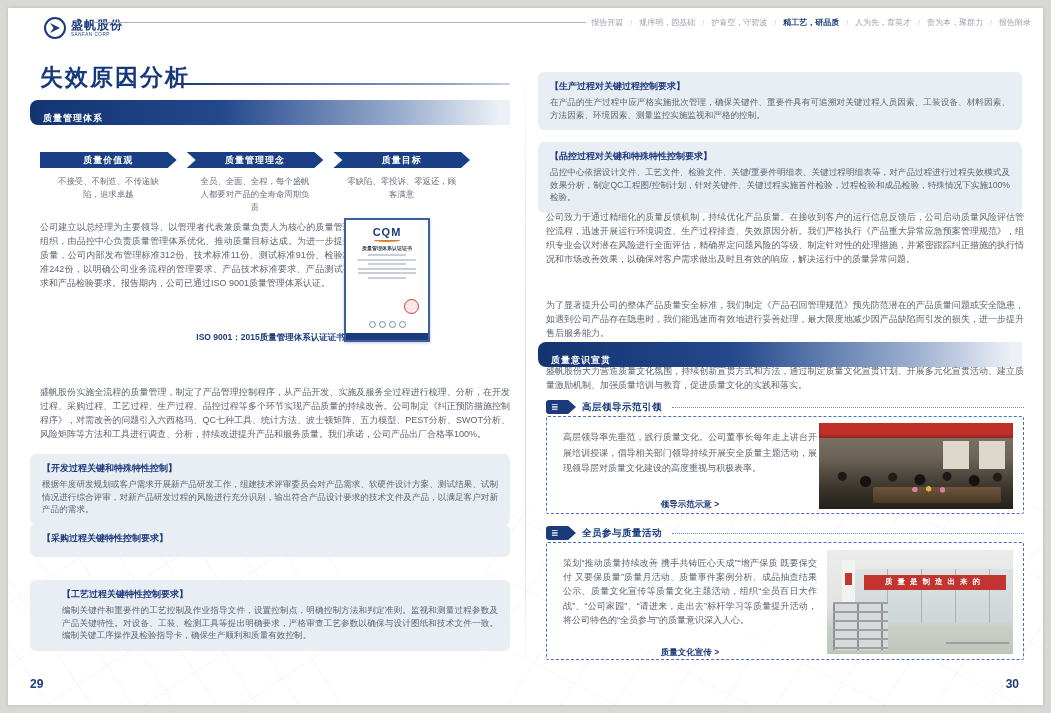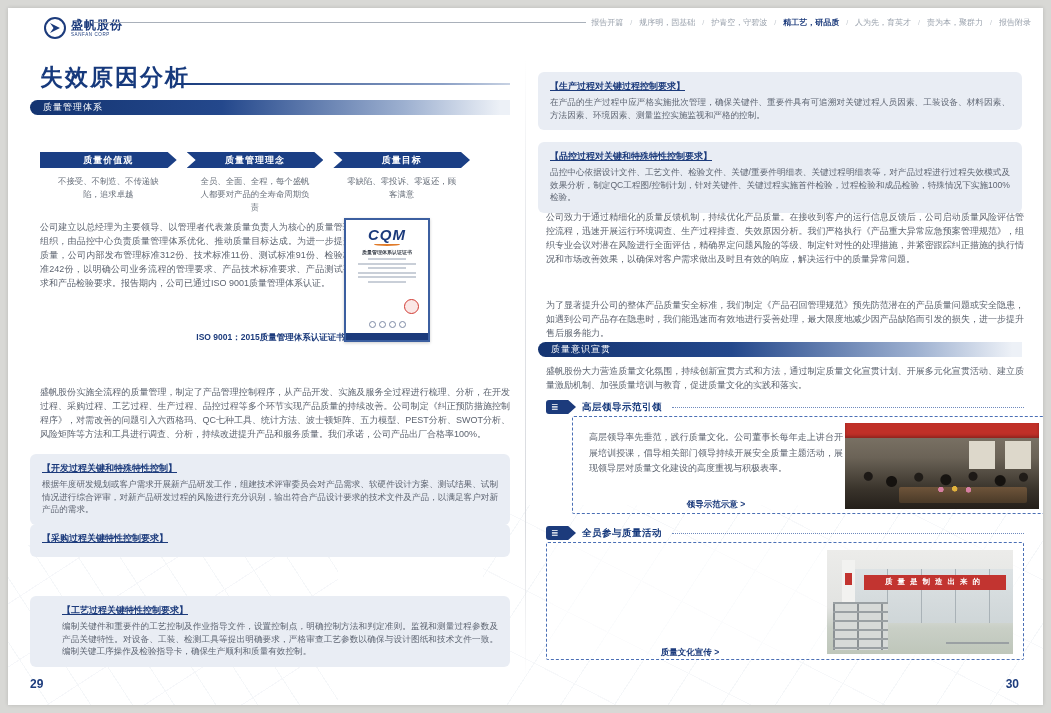--- a/index.html
+++ b/index.html
@@ -49,32 +49,32 @@
   .topnav {
     position:absolute; right:12px; top:9px; display:flex; align-items:center; gap:7px;
     font-size:8px; color:#9aa2ad; white-space:nowrap;
   }
   .topnav .sep { color:#c0c6cd; font-size:7px; }
   .topnav .item.active { color:#1c3b7c; font-weight:bold; }
 
   
   .pagecol { position:absolute; top:0; height:100%; }
   .band {
-    position:absolute; height:15px; width:480px; border-radius:8px 0 0 8px;
+    position:absolute; height:25px; width:480px; border-radius:8px 0 0 8px;
     background:linear-gradient(90deg, #143471 0%, #24488c 40%, #9db0d0 78%, #edf1f7 98%);
-    color:#fff; font-size:9px; font-weight:normal; letter-spacing:1px;
-    display:flex; align-items:center; padding-left:13px;
+    color:#fff; font-size:9px; font-weight:bold; letter-spacing:1px;
+    display:flex; align-items:flex-end; padding-left:13px;
   }
   .para { position:absolute; font-size:9px; color:#5d6470; line-height:14px;
     text-align:justify; word-break:break-all; }
   .graybox {
     position:absolute; width:480px; background:#e9edf4; border-radius:6px;
     padding:8px 12px 9px 12px;
   }
-  .graybox .bx-title { font-size:9px; font-weight:bold; color:#1c3b7c; margin-bottom:3px;text-decoration:underline; }
+  .graybox .bx-title { font-size:9px; font-weight:bold; color:#1c3b7c; margin-bottom:3px; }
   .graybox .bx-body { font-size:8.6px; color:#5f6673; line-height:12.6px; text-align:justify; word-break:break-all; }
   .doclink { color:#1c3b7c; font-weight:bold; font-size:8.5px; cursor:pointer; }
   .pagenum { position:absolute; bottom:14px; font-size:12px; font-weight:bold; color:#1c3b7c; }
 
   
   .lp-title { position:absolute; left:32px; top:54px; font-size:23px; font-weight:bold;
     color:#16397c; letter-spacing:2px; }
   .lp-title-rule { position:absolute; left:168px; top:75px; width:334px; height:2px;
     background:linear-gradient(90deg, #16397c, #8ba0c6 80%, #c8d2e3); }
 
@@ -87,21 +87,21 @@
   .qbanner.tip    { clip-path:polygon(0 0, calc(100% - 9px) 0, 100% 50%, calc(100% - 9px) 100%, 0 100%); }
   .qbanner.notch  { clip-path:polygon(0 0, calc(100% - 9px) 0, 100% 50%, calc(100% - 9px) 100%, 0 100%, 9px 50%); }
   .qcaption { margin-top:7px; font-size:8.4px; color:#6a717c; line-height:13px; text-align:center;
     padding:0 10px; }
 
   .cert {
     position:absolute; left:336px; top:210px; width:86px; height:124px;
     background:#fff; border:2px solid #3c5fa0; box-shadow:0 1px 3px rgba(0,0,0,.2);
     padding:7px 6px 0 6px; text-align:center;
   }
-  .cert-brand { font-size:15px; font-weight:bold; color:#1c3b7c; letter-spacing:1px; line-height:1;font-style:italic; }
+  .cert-brand { font-size:11px; font-weight:bold; color:#1c3b7c; letter-spacing:1px; line-height:1; }
   .cert-swoosh { width:26px; height:3px; margin:1px auto 3px auto; border-radius:50%;
     border-bottom:2px solid #e07b2a; }
   .cert-title { font-size:5px; color:#333a45; font-weight:bold; margin-bottom:3px; }
   .cert-line { height:2px; background:#c9cfd8; margin:2.5px 6px; }
   .cert-line.short { margin:2.5px 16px; }
   .cert-seal { position:absolute; right:9px; bottom:26px; width:15px; height:15px;
     border-radius:50%; border:1.5px solid #d23b34; background:rgba(210,59,52,.12); }
   .cert-logos { position:absolute; left:0; right:0; bottom:12px; display:flex; gap:3px;
     justify-content:center; }
   .cert-logos i { width:7px; height:7px; border-radius:50%; border:1px solid #7d8aa5; display:block; }
@@ -258,21 +258,21 @@
 
     <p class="para" style="left:32px; top:377px; width:470px;">盛帆股份实施全流程的质量管理，制定了产品管理控制程序，从产品开发、实施及服务全过程进行梳理、分析，在开发过程、采购过程、工艺过程、生产过程、品控过程等多个环节实现产品质量的持续改善。公司制定《纠正预防措施控制程序》，对需改善的问题引入六西格玛、QC七种工具、统计方法、波士顿矩阵、五力模型、PEST分析、SWOT分析、风险矩阵等方法和工具进行调查、分析，持续改进提升产品和服务质量。我们承诺，公司产品出厂合格率100%。</p>
 
     <div class="graybox" style="left:22px; top:446px;">
       <div class="bx-title">【开发过程关键和特殊特性控制】</div>
       <div class="bx-body">根据年度研发规划或客户需求开展新产品研发工作，组建技术评审委员会对产品需求、软硬件设计方案、测试结果、试制情况进行综合评审，对新产品研发过程的风险进行充分识别，输出符合产品设计要求的技术文件及产品，以满足客户对新产品的需求。</div>
     </div>
     <div class="graybox" style="left:22px; top:516px;padding-left:12px;">
       <div class="bx-title">【采购过程关键特性控制要求】</div>
     </div>
-    <div class="graybox" style="left:22px; top:588px;padding-left:32px;">
+    <div class="graybox" style="left:22px; top:572px;padding-left:32px;">
       <div class="bx-title">【工艺过程关键特性控制要求】</div>
       <div class="bx-body">编制关键件和重要件的工艺控制及作业指导文件，设置控制点，明确控制方法和判定准则。监视和测量过程参数及产品关键特性。对设备、工装、检测工具等提出明确要求，严格审查工艺参数以确保与设计图纸和技术文件一致。编制关键工序操作及检验指导卡，确保生产顺利和质量有效控制。</div>
     </div>
 
     <div class="pagenum" style="left:22px;">29</div>
   </div>
 
   <div class="pagecol" style="left:517px; width:518px;">
 
     <div class="graybox" style="left:13px; top:64px; width:484px;">
@@ -291,41 +291,42 @@
       <span>质量意识宣贯</span>
     </div>
 
     <p class="para" style="left:21px; top:356px; width:478px;">盛帆股份大力营造质量文化氛围，持续创新宣贯方式和方法，通过制定质量文化宣贯计划、开展多元化宣贯活动、建立质量激励机制、加强质量培训与教育，促进质量文化的实践和落实。</p>
 
     <div class="feat-head" style="left:21px; top:392px;">
       <span class="feat-icon">≣</span>
       <span class="feat-title">高层领导示范引领</span>
       <span class="feat-rule"></span>
     </div>
-    <div class="dashbox" style="left:21px; top:408px; height:98px;margin-left:26px;">
+    <div class="dashbox" style="left:21px; top:408px; height:98px;">
       <p class="dash-text">高层领导率先垂范，践行质量文化。公司董事长每年走上讲台开展培训授课，倡导相关部门领导持续开展安全质量主题活动，展现领导层对质量文化建设的高度重视与积极表率。</p>
       <div class="dash-link" style="top:76px;">
         <span class="doclink">领导示范示意 &gt;</span>
       </div>
       <div class="photo photo-meeting">
         <div class="pm-banner"></div>
         <div class="pm-window" style="right:8px;"></div>
         <div class="pm-window" style="right:44px;"></div>
         <div class="pm-heads"></div>
         <div class="pm-table"></div>
         <div class="pm-flowers"></div>
       </div>
     </div>
 
     <div class="feat-head" style="left:21px; top:518px;">
       <span class="feat-icon">≣</span>
       <span class="feat-title">全员参与质量活动</span>
       <span class="feat-rule"></span>
     </div>
     <div class="dashbox" style="left:21px; top:534px; height:118px;">
+      <p class="dash-text" style="line-height:14.2px;">策划“推动质量持续改善 携手共铸匠心天成”“增产保质 既要保交付 又要保质量”质量月活动、质量事件案例分析、成品抽查结果公示、质量文化宣传等质量文化主题活动，组织“全员百日大作战”、“公司家园”、“请进来，走出去”标杆学习等质量提升活动，将公司特色的“全员参与”的质量意识深入人心。</p>
       <div class="dash-link" style="top:98px;">
         <span class="doclink">质量文化宣传 &gt;</span>
       </div>
       <div class="photo photo-factory">
         <div class="pf-glass"></div>
         <div class="pf-banner">质量是制造出来的</div>
         <div class="pf-pillar"></div>
         <div class="pf-sign"></div>
         <div class="pf-shelf"></div>
         <div class="pf-rail"></div>

